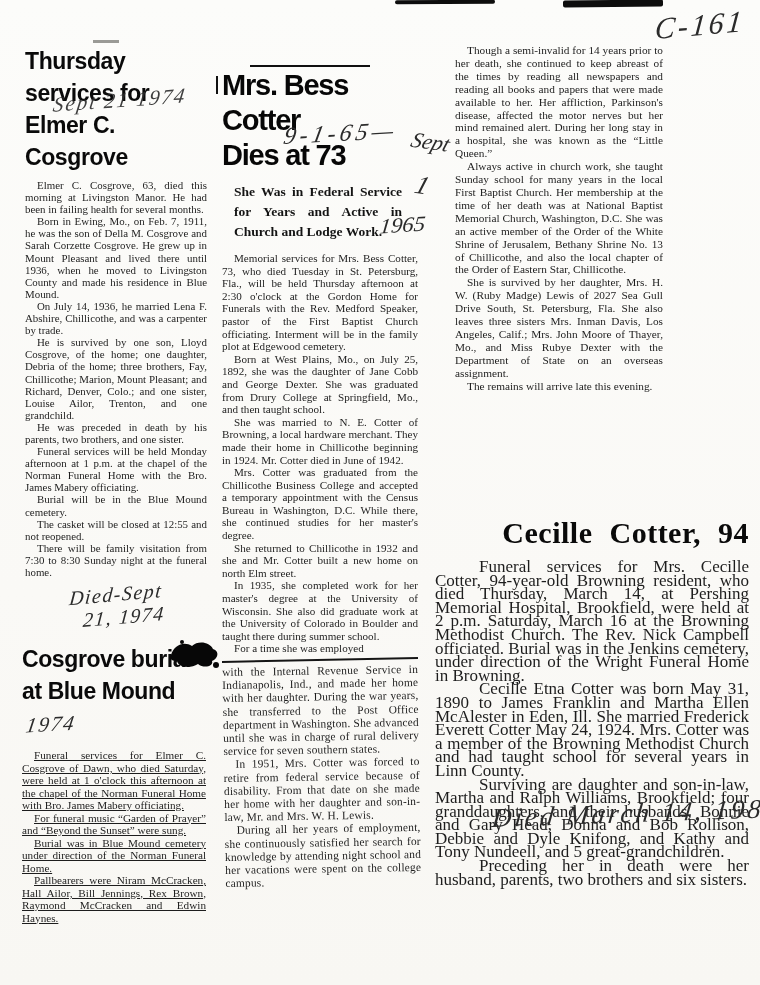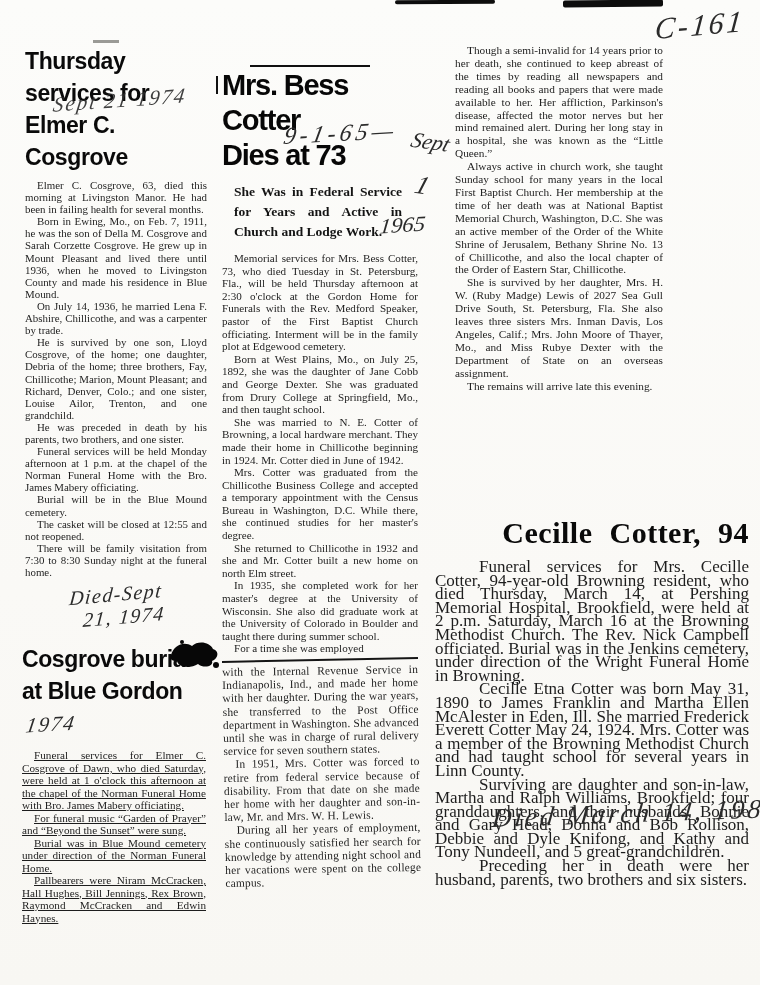--- a/index.html
+++ b/index.html
@@ -78,29 +78,29 @@
     <div class="headline-sans" style="position:relative;">
       <div style="position:relative;">
         <span>Cosgrove burial</span>
         <svg class="ink-blot" width="52" height="30" viewBox="0 0 52 30">
           <path d="M3 16 C6 6 16 2 24 7 C30 1 42 3 45 10 C52 12 50 20 44 22 C46 27 36 30 30 25 C22 30 10 28 9 22 C4 22 1 20 3 16 Z" fill="#070707"></path>
           <circle cx="48" cy="26" r="3" fill="#070707"></circle>
           <circle cx="14" cy="3" r="2" fill="#070707"></circle>
         </svg>
       </div>
       <div>
-        <span>at Blue Gordon</span>
+        <span>at Blue Mound</span>
         <span class="hand" style="font-size:21px;font-weight:normal;letter-spacing:2px;display:inline-block;transform:rotate(-3deg) skewX(-12deg);margin-left:4px;">1974</span>
       </div>
     </div>
     <div class="body">
       <p>Funeral services for Elmer C. Cosgrove of Dawn, who died Saturday, were held at 1 o'clock this afternoon at the chapel of the Norman Funeral Home with Bro. James Mabery officiating.</p>
       <p>For funeral music “Garden of Prayer” and “Beyond the Sunset” were sung.</p>
       <p>Burial was in Blue Mound cemetery under direction of the Norman Funeral Home.</p>
-      <p>Pallbearers were Niram McCracken, Hall Hughes, Bill Jennings, Rex Brown, Raymond McCracken and Edwin Haynes.</p>
+      <p>Pallbearers were Niram McCracken, Hall Ailor, Bill Jennings, Rex Brown, Raymond McCracken and Edwin Haynes.</p>
     </div>
   </div>
 
   <div class="article col-mid body-col" style="left:222px;top:40px;width:196px;margin-top:28px;">
     <div class="mid-toprule"></div>
     <div class="headline-heavy" style="position:relative;">
       <div class="tick"></div>
       <div>Mrs. Bess Cotter</div>
       <div>Dies at 73</div>
     </div>

